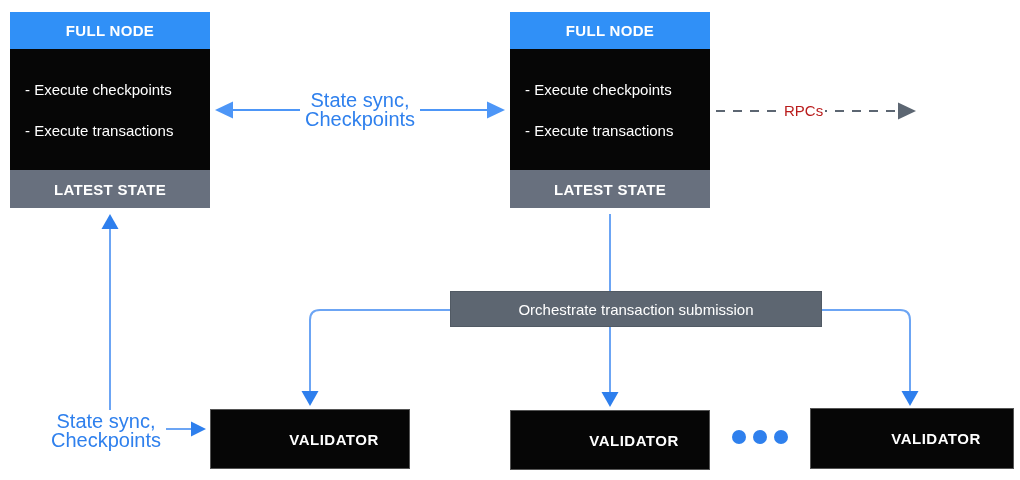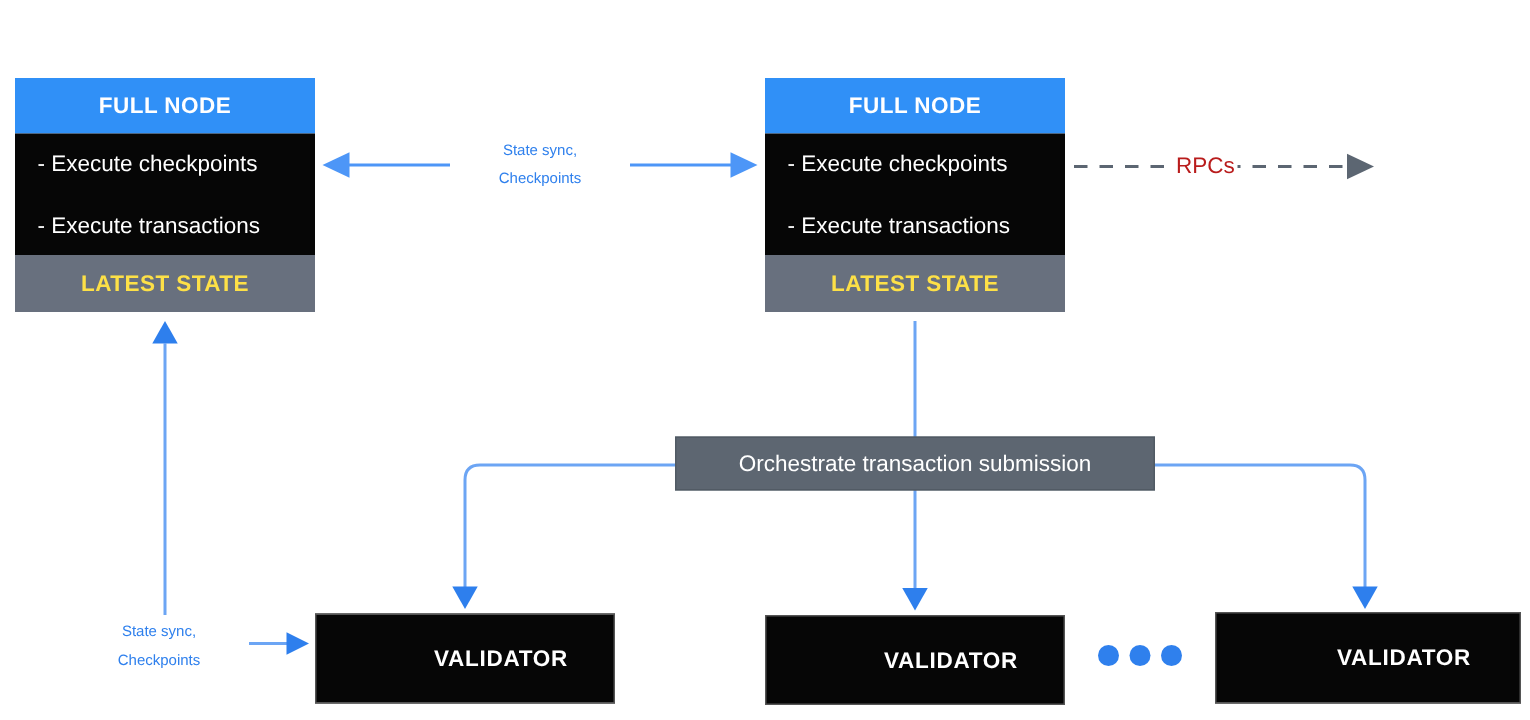--- a/index.html
+++ b/index.html
@@ -4,51 +4,51 @@
 <style>
   html,body{margin:0;padding:0;background:#ffffff;}
   .canvas{
     position:relative;width:1020px;height:480px;background:#ffffff;overflow:hidden;
     font-family:"Liberation Sans",sans-serif;
   }
   .wires{position:absolute;left:0;top:0;z-index:1;}
   .box{position:absolute;z-index:2;box-sizing:border-box;}
 
   
-  .full-node{width:200px;height:156px;display:flex;flex-direction:column;margin-top:40px;}
+  .full-node{width:200px;height:196px;display:flex;flex-direction:column;}
   .fn-header{
     height:37px;background:#3090F7;color:#ffffff;font-weight:bold;font-size:15px;
     display:flex;align-items:center;justify-content:center;letter-spacing:.3px;
   }
   .fn-body{
     flex:1;background:#060606;color:#ffffff;font-size:15px;
     display:flex;flex-direction:column;justify-content:center;gap:24px;
     padding-left:15px;
   }
   .fn-footer{
-    height:38px;background:#68707E;color:#fde047;font-weight:bold;font-size:15px;
+    height:38px;background:#68707E;color:#ffffff;font-weight:bold;font-size:15px;
     display:flex;align-items:center;justify-content:center;letter-spacing:.3px;
   }
 
   
   .validator{
     background:#060606;border:1px solid #555;color:#ffffff;
     display:flex;align-items:center;justify-content:center;
     font-size:15px;font-weight:bold;letter-spacing:.5px;padding-left:48px;
   }
 
   
   .orchestrate{
-    left:450px;top:291px;width:320px;height:36px;background:#5D6671;border:1px solid #515A64;
+    left:450px;top:291px;width:372px;height:36px;background:#5D6671;border:1px solid #515A64;
     color:#ffffff;font-size:15px;display:flex;align-items:center;justify-content:center;
   }
 
   
   .edge-label{
-    position:absolute;z-index:3;font-size:10px;line-height:19px;text-align:center;
+    position:absolute;z-index:3;font-size:20px;line-height:19px;text-align:center;
     color:#2F80ED;background:#ffffff;padding:0 5px;
   }
   .rpcs-label{
     position:absolute;z-index:3;font-size:15px;color:#b91c1c;background:#ffffff;padding:0 2px;
   }
 </style>
 </head>
 <body>
 
 <div class="canvas">

